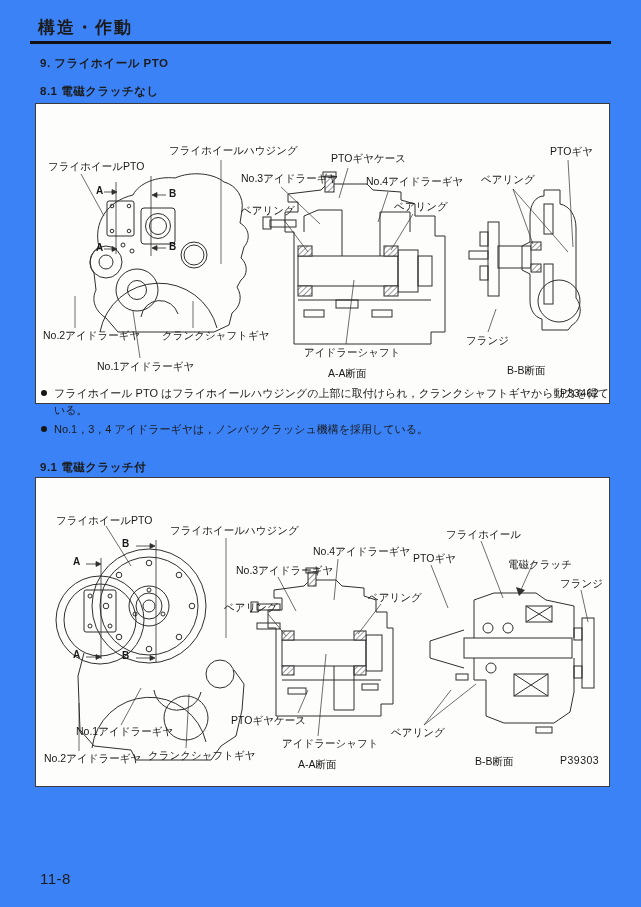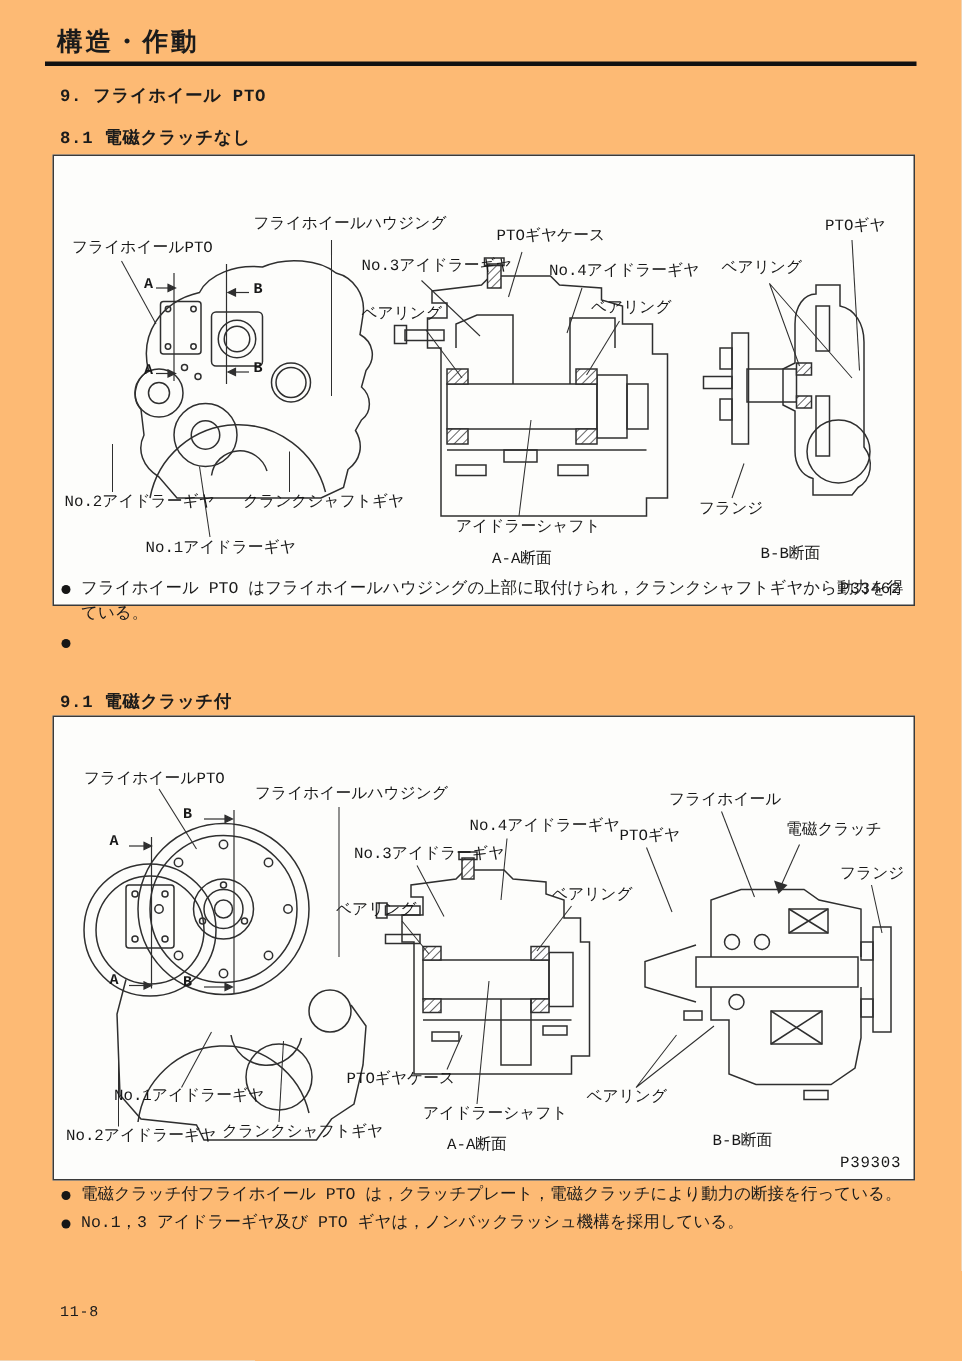--- a/index.html
+++ b/index.html
@@ -1,34 +1,34 @@
 <!DOCTYPE html>
 <html><head>
 <meta charset="utf-8">
 <style>
   html,body{margin:0;padding:0;background:#e8e8e6;}
   .page{
     position:relative;width:641px;height:907px;margin:0 auto;
-    background:#fdba74;color:#1b1b1b;
-    font-family:Liberation Mono, monospace;
+    background:#3b82f6;color:#1b1b1b;
+    font-family:Liberation Sans, sans-serif;
     overflow:hidden;
   }
   .abs{position:absolute;}
   .doc-title{font-size:17px;font-weight:bold;letter-spacing:2px;}
   .title-rule{height:3px;background:#111;}
   .sec-head{font-size:11.5px;font-weight:600;letter-spacing:0.5px;}
   .fig-box{position:absolute;border:1.2px solid #3a3a3a;background:#fdfdfb;}
   .fig-svg{position:absolute;left:0;top:0;width:100%;height:100%;}
   .lbl{position:absolute;font-size:10.5px;line-height:1.1;white-space:nowrap;color:#181818;}
   .marker{position:absolute;font-size:10px;font-weight:600;color:#181818;}
   .fig-code{position:absolute;font-size:10.5px;letter-spacing:0.5px;color:#181818;}
   .bullets{position:absolute;width:572px;}
   .bullet{position:relative;padding-left:14px;font-size:11px;line-height:1.55;margin-bottom:2px;}
   .dot{position:absolute;left:1px;top:5px;width:6px;height:6px;border-radius:50%;background:#161616;}
-  .page-num{font-size:10px;letter-spacing:0.5px;}
+  .page-num{font-size:15px;letter-spacing:0.5px;}
 </style>
 </head>
 <body>
 
 <div class="page">
 
   <div class="abs doc-title" style="left:38px;top:16px;">構造・作動</div>
   <div class="abs title-rule" style="left:30px;top:41px;width:581px;"></div>
 
   <div class="abs sec-head" style="left:40px;top:56px;">9. フライホイール PTO</div>
@@ -147,21 +147,21 @@
     <span class="fig-code" style="left:524px;top:283px;text-align:right;">P33462</span>
 
     <span class="marker" style="left:60px;top:81px;">A</span>
     <span class="marker" style="left:133px;top:84px;">B</span>
     <span class="marker" style="left:60px;top:138px;">A</span>
     <span class="marker" style="left:133px;top:137px;">B</span>
   </div>
 
   <div class="bullets" style="left:40px;top:385px;">
     <div class="bullet"><span class="dot"></span><span>フライホイール PTO はフライホイールハウジングの上部に取付けられ，クランクシャフトギヤから動力を得ている。</span></div>
-    <div class="bullet"><span class="dot"></span></div>
+    <div class="bullet"><span class="dot"></span><span>No.1，3，4 アイドラーギヤは，ノンバックラッシュ機構を採用している。</span></div>
   </div>
 
   <div class="abs sec-head" style="left:40px;top:460px;">9.1 電磁クラッチ付</div>
 
   <div class="fig-box" style="left:35px;top:477px;width:573px;height:308px;">
     <svg class="fig-svg" viewBox="0 0 573 308">
       <defs>
         <pattern id="h2" width="4" height="4" patternUnits="userSpaceOnUse" patternTransform="rotate(45)">
           <rect width="4" height="4" fill="#fff"></rect>
           <line x1="0" y1="0" x2="0" y2="4" stroke="#555" stroke-width="1.2"></line>
@@ -269,37 +269,33 @@
     </svg>
 
     <span class="lbl" style="left:20px;top:37px;">フライホイールPTO</span>
     <span class="lbl" style="left:134px;top:47px;">フライホイールハウジング</span>
     <span class="lbl" style="left:277px;top:68px;">No.4アイドラーギヤ</span>
     <span class="lbl" style="left:200px;top:87px;">No.3アイドラーギヤ</span>
     <span class="lbl" style="left:188px;top:124px;">ベアリング</span>
     <span class="lbl" style="left:332px;top:114px;">ベアリング</span>
     <span class="lbl" style="left:377px;top:75px;">PTOギヤ</span>
     <span class="lbl" style="left:410px;top:51px;">フライホイール</span>
-    <span class="lbl" style="left:472px;top:71px;margin-left:16px;">電磁クラッチ</span>
+    <span class="lbl" style="left:472px;top:81px;">電磁クラッチ</span>
     <span class="lbl" style="left:524px;top:100px;">フランジ</span>
     <span class="lbl" style="left:40px;top:248px;">No.1アイドラーギヤ</span>
     <span class="lbl" style="left:8px;top:275px;">No.2アイドラーギヤ</span>
     <span class="lbl" style="left:112px;top:272px;">クランクシャフトギヤ</span>
     <span class="lbl" style="left:195px;top:237px;">PTOギヤケース</span>
     <span class="lbl" style="left:246px;top:260px;">アイドラーシャフト</span>
     <span class="lbl" style="left:262px;top:281px;">A-A断面</span>
     <span class="lbl" style="left:355px;top:249px;">ベアリング</span>
     <span class="lbl" style="left:439px;top:278px;">B-B断面</span>
-    <span class="fig-code" style="left:524px;top:292px;">P39303</span>
+    <span class="fig-code" style="left:524px;top:276px;">P39303</span>
 
     <span class="marker" style="left:86px;top:60px;">B</span>
     <span class="marker" style="left:37px;top:78px;">A</span>
     <span class="marker" style="left:37px;top:171px;">A</span>
     <span class="marker" style="left:86px;top:172px;">B</span>
   </div>
 
-  <div class="bullets" style="left:40px;top:789px;">
-    <div class="bullet"><span class="dot"></span><span>電磁クラッチ付フライホイール PTO は，クラッチプレート，電磁クラッチにより動力の断接を行っている。</span></div>
-    <div class="bullet"><span class="dot"></span><span>No.1，3 アイドラーギヤ及び PTO ギヤは，ノンバックラッシュ機構を採用している。</span></div>
-  </div>
 
   <div class="abs page-num" style="left:40px;top:870px;">11-8</div>
 </div>
 
 </body></html>

